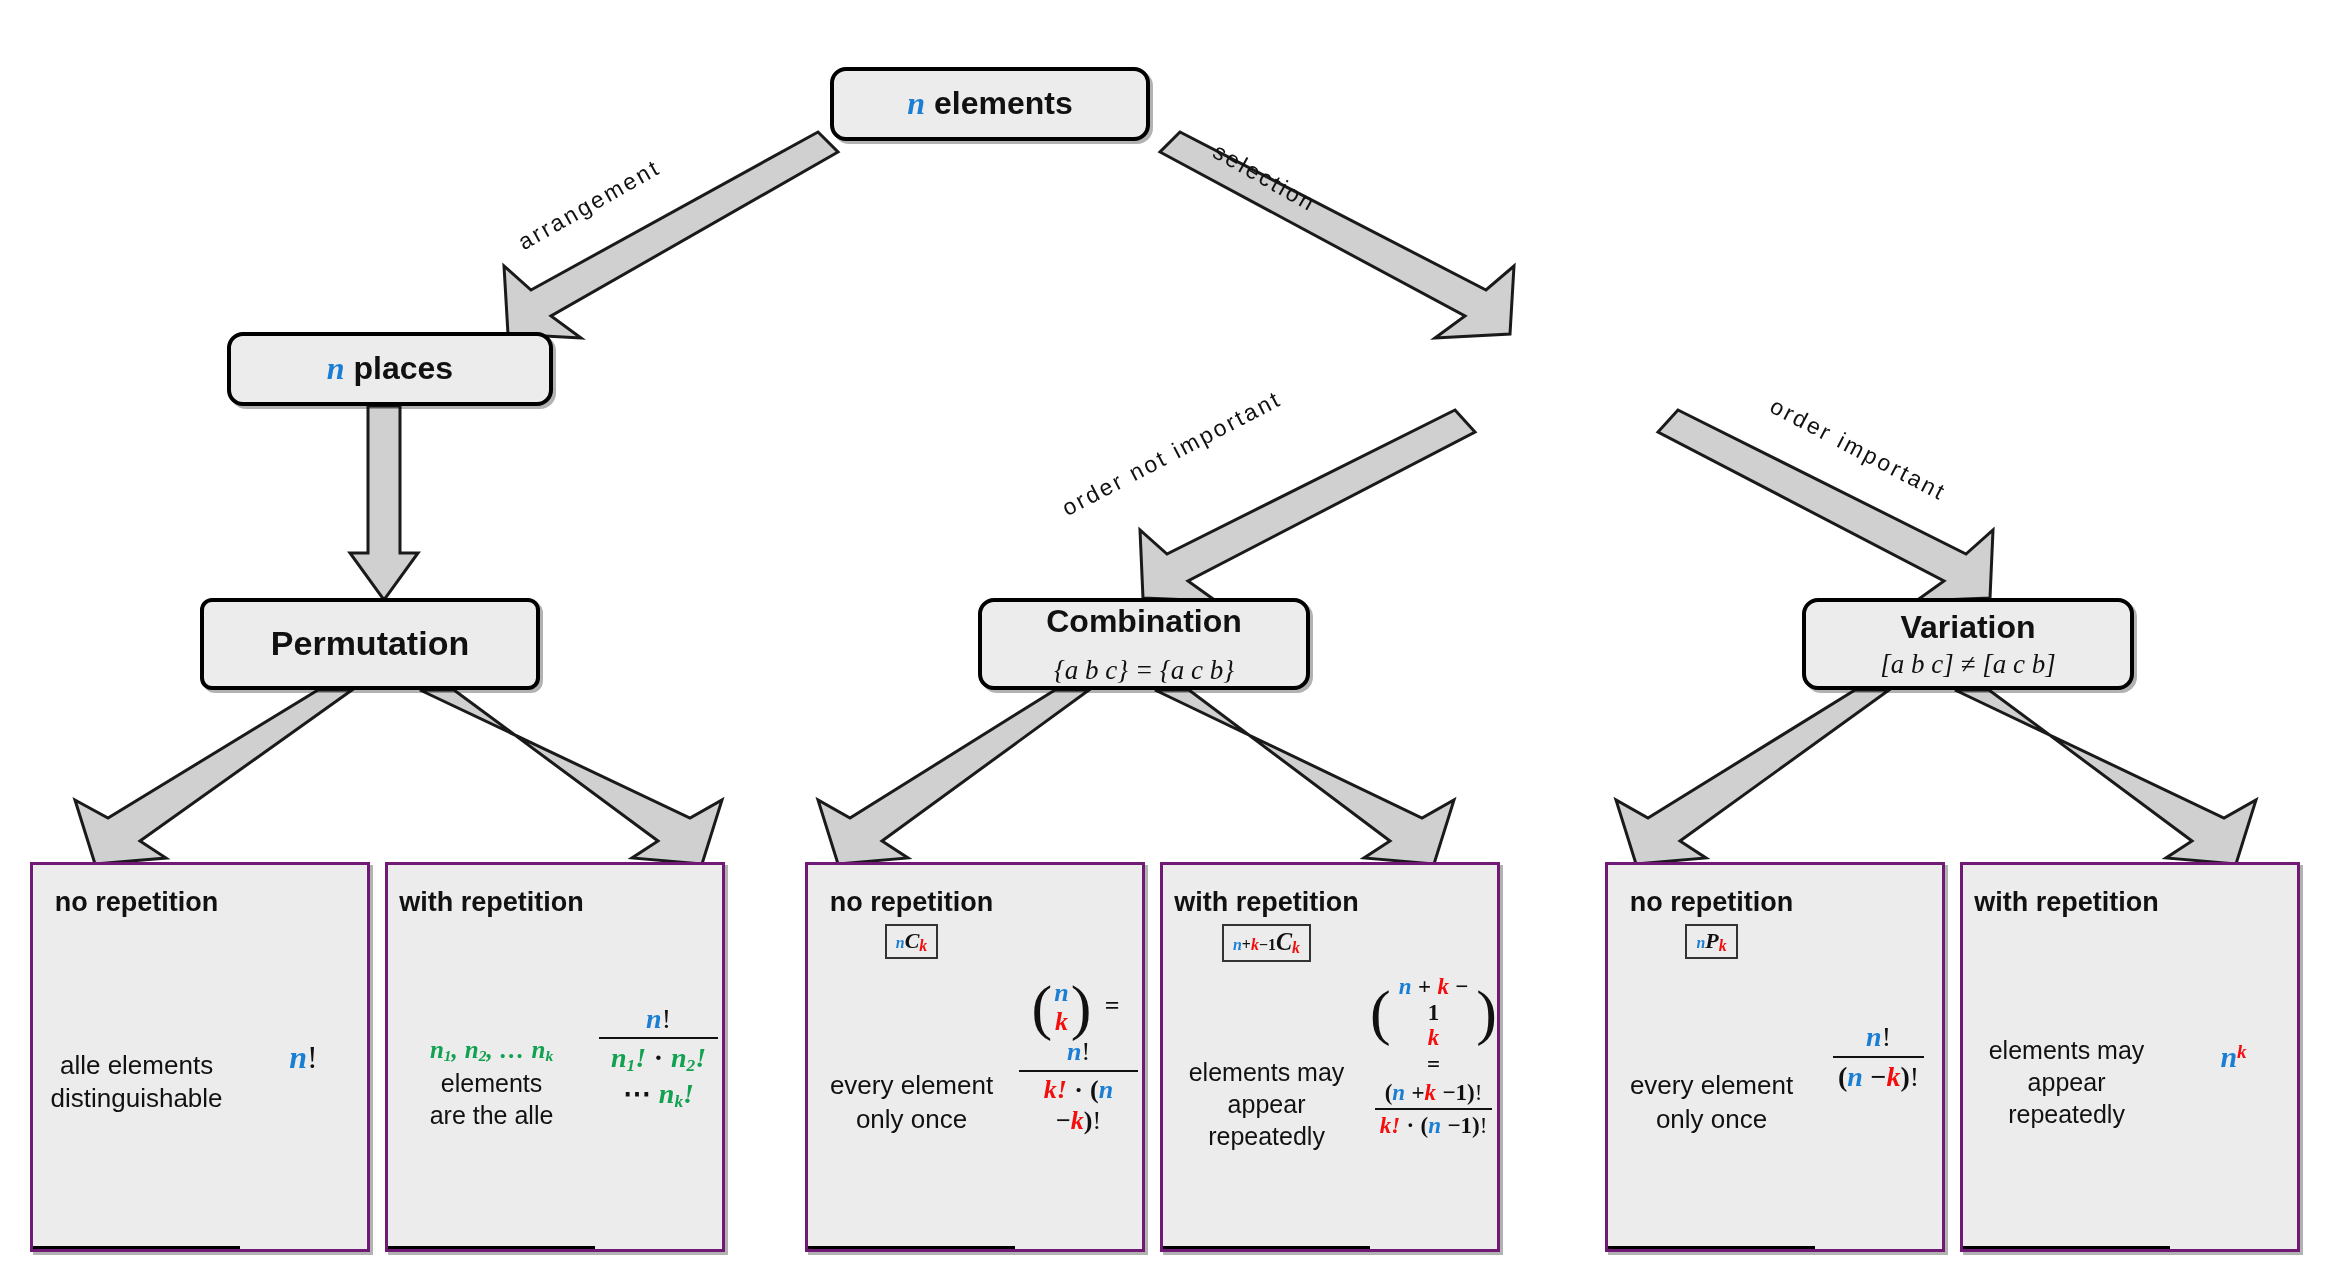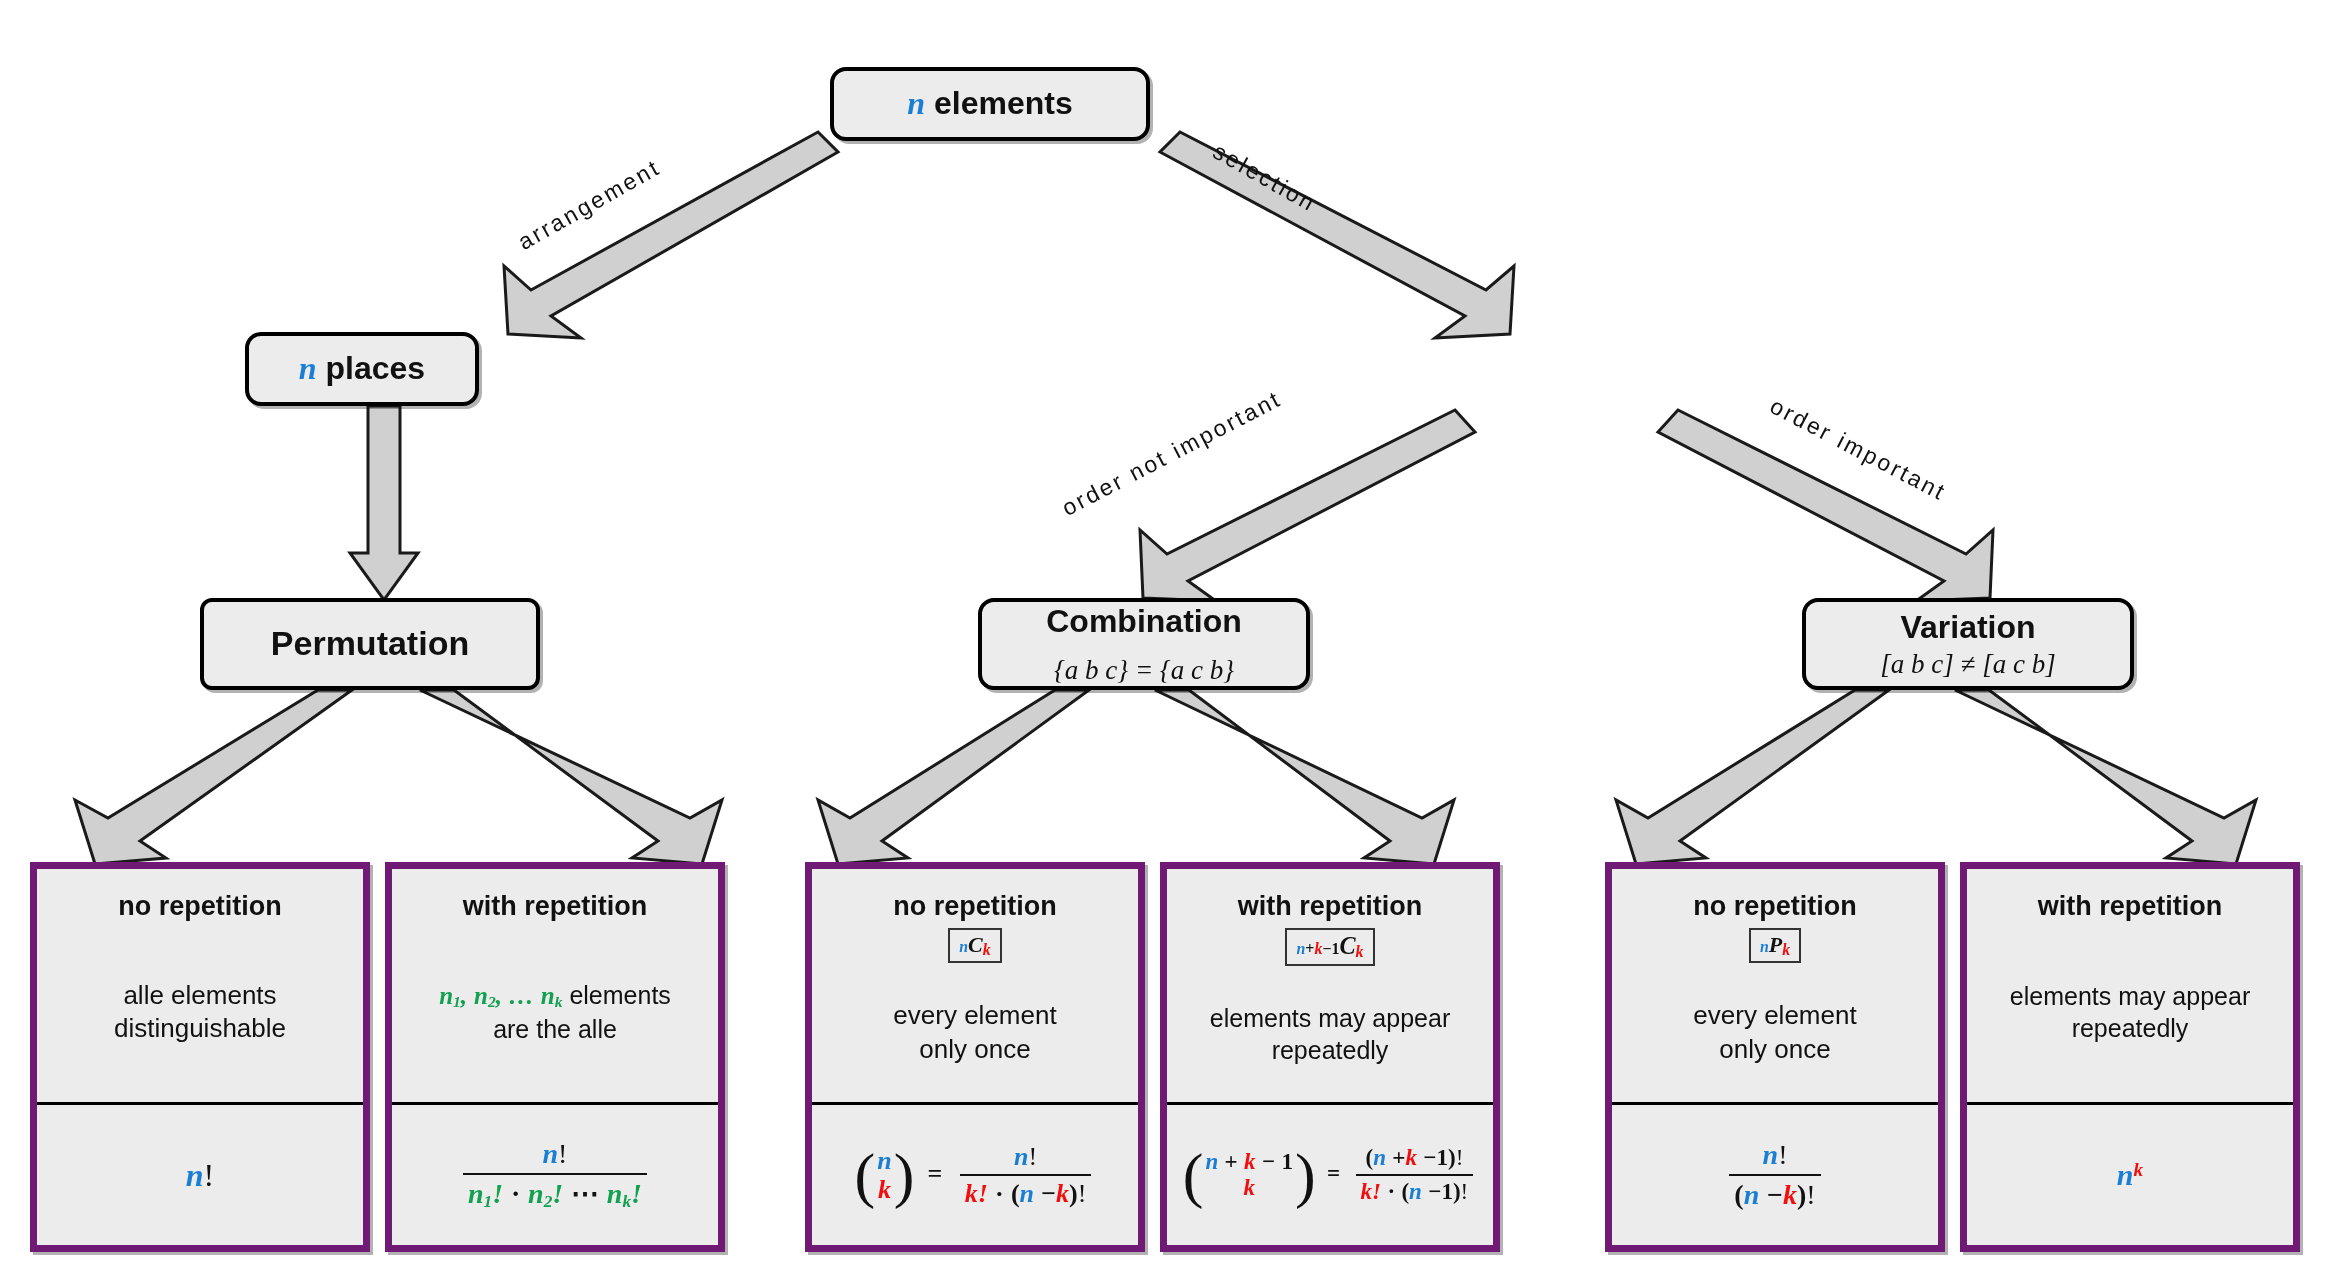--- a/index.html
+++ b/index.html
@@ -17,22 +17,22 @@
   .node .sub{font-family:"Liberation Serif",serif;font-style:italic;color:#111;}
 
   
   .mn{color:#1a7fd4;font-family:"Liberation Serif",serif;font-style:italic;font-weight:bold;}
   .mk{color:#f40d0d;font-family:"Liberation Serif",serif;font-style:italic;font-weight:bold;}
   .mg{color:#12a150;font-family:"Liberation Serif",serif;font-style:italic;font-weight:bold;}
   .mo{color:#111;font-family:"Liberation Serif",serif;font-weight:normal;}
   .mob{color:#111;font-family:"Liberation Serif",serif;font-weight:bold;}
 
   
-  .leaf{position:absolute;background:#ececec;border:7px solid #701a75;
-        box-sizing:border-box;display:flex;flex-direction:column;
+  .leaf{position:absolute;background:#ececec;border:3px solid #701a75;
+        box-sizing:border-box;display:flex;flex-direction:row;
         box-shadow:3px 3px 0 rgba(0,0,0,0.30);}
   .leaf .upper{flex:0 0 62%;display:flex;flex-direction:column;
                align-items:center;border-bottom:3px solid #000;position:relative;}
   .leaf .lower{flex:1 1 auto;display:flex;align-items:center;justify-content:center;}
   .leaf .hd{font-weight:bold;font-size:27px;color:#111;margin-top:22px;text-align:center;}
   .leaf .notation{margin-top:6px;border:2px solid #333;background:#ececec;
                   padding:2px 9px;font-size:22px;line-height:1.15;}
   .leaf .desc{flex:1 1 auto;display:flex;align-items:center;justify-content:center;
               text-align:center;font-size:26px;color:#111;line-height:1.28;padding:0 10px;}
   .leaf .formula{font-size:27px;text-align:center;line-height:1.2;}
@@ -95,21 +95,21 @@
   <div class="elabel" style="left:1852px;top:448px;transform:rotate(27.5deg) translate(-50%,-50%);">
     <span>order important</span>
   </div>
 
   <div class="node rounded" style="left:830px;top:67px;width:320px;height:74px;">
     <div class="title" style="font-size:32px;">
       <span class="mn">n</span><span> elements</span>
     </div>
   </div>
 
-  <div class="node rounded" style="left:245px;top:332px;width:234px;height:74px;">
+  <div class="node rounded" style="left:227px;top:332px;width:326px;height:74px;">
     <div class="title" style="font-size:32px;">
       <span class="mn">n</span><span> places</span>
     </div>
   </div>
 
 
   <div class="node rounded" style="left:200px;top:598px;width:340px;height:92px;border-radius:12px;">
     <div class="title" style="font-size:34px;">Permutation</div>
   </div>
 

